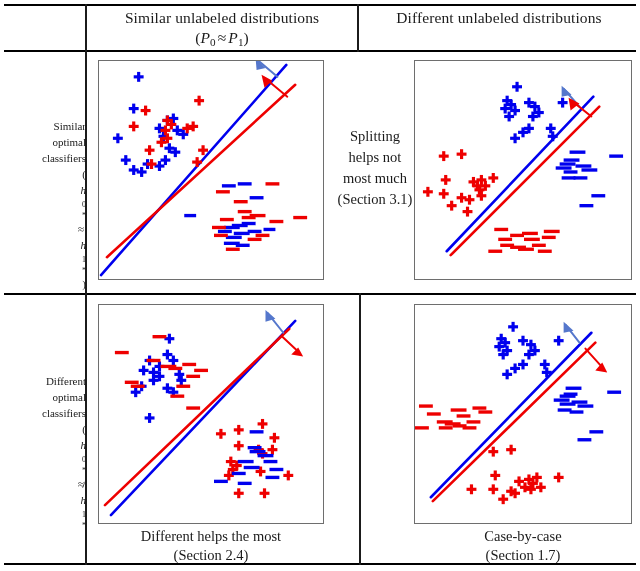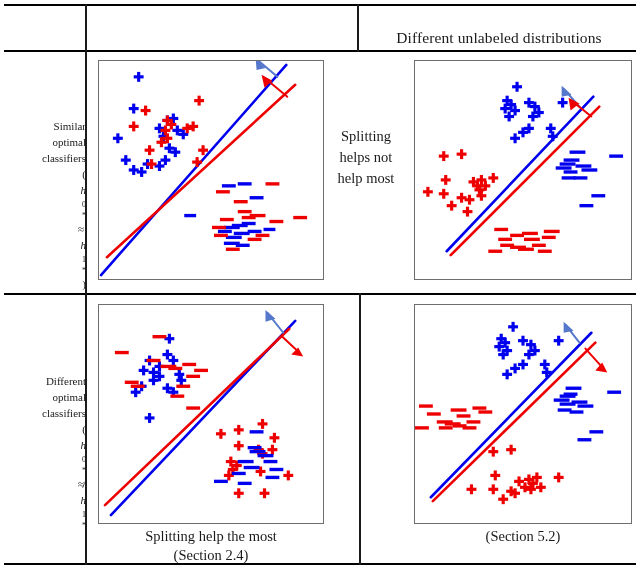--- a/index.html
+++ b/index.html
@@ -70,22 +70,26 @@
   <div class="rule hrule" style="top:50px;height:1.6px;"></div>
   <div class="rule hrule" style="top:293px;"></div>
   <div class="rule hrule" style="top:563px;"></div>
 
   <div class="rule vrule" style="left:85px;top:4px;height:48px;"></div>
   <div class="rule vrule" style="left:85px;top:50px;height:245px;"></div>
   <div class="rule vrule" style="left:85px;top:293px;height:272px;"></div>
   <div class="rule vrule" style="left:357px;top:4px;height:48px;"></div>
   <div class="rule vrule" style="left:359px;top:293px;height:272px;"></div>
 
-
-  <div class="hdr" style="left:362px;top:8px;width:274px;margin-top:20px;">
+  <div class="hdr" style="left:90px;top:8px;width:264px;">
+    <span>Similar unlabeled distributions</span>
+    <span class="l2"><span>(</span><span class="mi">P</span><span class="sub">0</span><span class="op">≈</span><span class="mi">P</span><span class="sub">1</span><span>)</span></span>
+  </div>
+
+  <div class="hdr" style="left:362px;top:8px;width:274px;">
     <span>Different unlabeled distributions</span>
   </div>
 
   <div class="rowlab" style="left:0px;top:119px;">
     <span>Similar</span>
     <span>optimal</span>
     <span>classifiers</span>
     <span>
         <span>(</span>
         <span class="mi">h</span>
@@ -288,24 +292,25 @@
         <line x1="116" y1="176" x2="130" y2="176"></line>
         <line x1="150" y1="180" x2="164" y2="180"></line>
         <line x1="158" y1="176" x2="172" y2="176"></line>
         <line x1="172" y1="162" x2="186" y2="162"></line>
         <line x1="196" y1="158" x2="210" y2="158"></line>
         <line x1="128" y1="190" x2="142" y2="190"></line>
       </g>
     </svg>
   </div>
 
-  <div class="textcell" style="left:312px;top:126px;width:108px;">
+  <div class="textcell" style="left:321px;top:126px;width:108px;">
     <span>Splitting</span>
     <span>helps not</span>
-    <span>help most</span>
+    <span>most much</span>
+    <span>(Section 3.1)</span>
   </div>
 
   <div class="panel" style="left:414px;top:60px;width:218px;height:220px;">
     <svg viewBox="0 0 218 220" xmlns="http://www.w3.org/2000/svg">
       <g fill="none" stroke-linecap="round">
         <line class="blue" x1="32" y1="192" x2="180" y2="36" stroke-width="2.6"></line>
         <line class="red" x1="36" y1="196" x2="186" y2="46" stroke-width="2.6"></line>
         <line x1="166" y1="46" x2="150" y2="28" stroke="#5577cc" stroke-width="2"></line>
         <polygon points="148,25 158,34 148,36" fill="#5577cc" stroke="none"></polygon>
         <line x1="178" y1="56" x2="158" y2="40" stroke="#ee0000" stroke-width="2"></line>
@@ -829,21 +834,22 @@
           </g>
         <g>
             <line x1="100" y1="178" x2="110" y2="178"></line>
             <line x1="105" y1="173" x2="105" y2="183"></line>
           </g>
       </g>
     </svg>
   </div>
 
   <div class="caption" style="left:98px;top:527px;width:226px;">
-    <span>Splitting help the most</span>
+    <span>Different helps the most</span>
     <span>(Section 2.4)</span>
   </div>
 
   <div class="caption" style="left:414px;top:527px;width:218px;">
-    <span>(Section 5.2)</span>
+    <span>Case-by-case</span>
+    <span>(Section 1.7)</span>
   </div>
 
 </div>
 
 </body></html>

